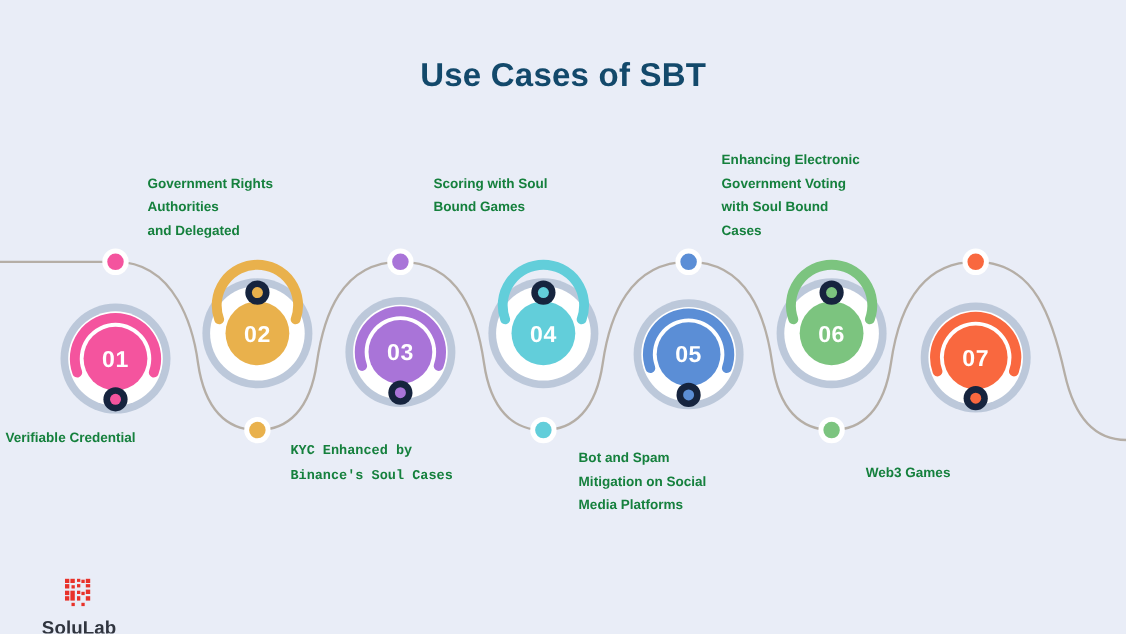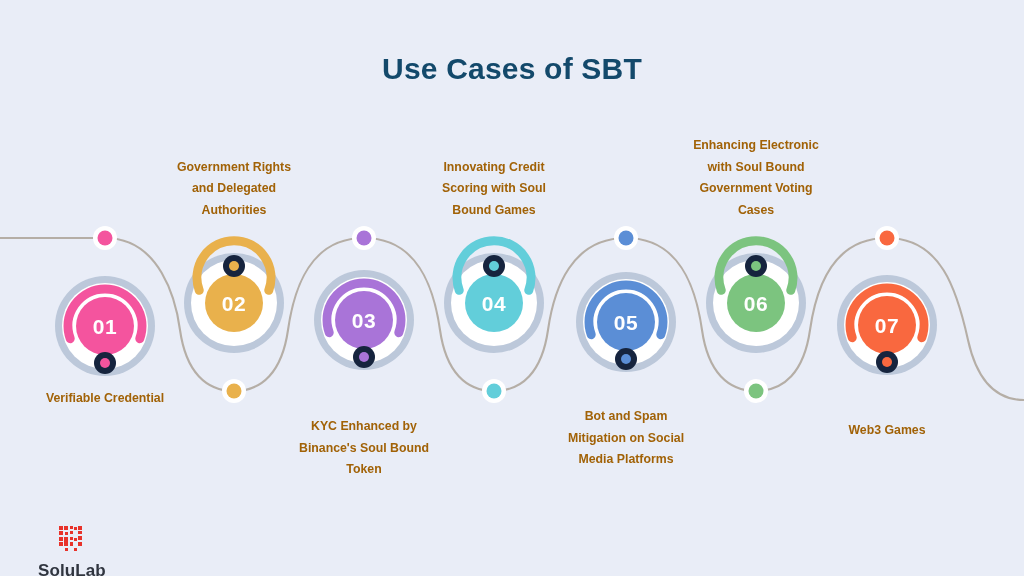--- a/index.html
+++ b/index.html
@@ -30,24 +30,23 @@
     font-weight: bold;
     color: #13496b;
     letter-spacing: 0.2px;
   }
   #connector-layer, #nodes-layer {
     position: absolute;
     inset: 0;
   }
   .node-label {
     position: absolute;
-    text-align: center;
     font-size: 12.3px;
     font-weight: bold;
-    color: #a16207;
+    color: #15803d;
     line-height: 21.5px;
     width: 200px;
   }
   .node-num {
     font-size: 21px;
     font-weight: bold;
     fill: #ffffff;
     font-family: "Liberation Sans", sans-serif;
     letter-spacing: 0.5px;
   }
@@ -183,42 +182,40 @@
         </g>
       </g>
   </svg>
 
   <div id="labels-layer">
       <div class="node-label" style="left: 5px; top: 388px;">
         <div>Verifiable Credential</div>
       </div>
       <div class="node-label" style="left: 134px; top: 156.5px;">
         <div>Government Rights</div>
+        <div>Authorities</div>
         <div>and Delegated</div>
-        <div>Authorities</div>
-      </div>
-      <div class="node-label" style="left: 264px; top: 416px;">
+      </div>
+      <div class="node-label" style="left: 264px; top: 400px; font-family: Liberation Mono, monospace;">
         <div>KYC Enhanced by</div>
-        <div>Binance's Soul Bound</div>
-        <div>Token</div>
+        <div>Binance's Soul Cases</div>
       </div>
       <div class="node-label" style="left: 394px; top: 156.5px;">
-        <div>Innovating Credit</div>
         <div>Scoring with Soul</div>
         <div>Bound Games</div>
       </div>
       <div class="node-label" style="left: 526px; top: 406px;">
         <div>Bot and Spam</div>
         <div>Mitigation on Social</div>
         <div>Media Platforms</div>
       </div>
       <div class="node-label" style="left: 656px; top: 135px;">
         <div>Enhancing Electronic</div>
+        <div>Government Voting</div>
         <div>with Soul Bound</div>
-        <div>Government Voting</div>
         <div>Cases</div>
       </div>
       <div class="node-label" style="left: 787px; top: 420px;">
         <div>Web3 Games</div>
       </div>
     </div>
 
   <div id="brand">
     <svg class="logo-mark" width="26" height="26" viewBox="0 0 26 26">
       <g fill="#e8322a">

